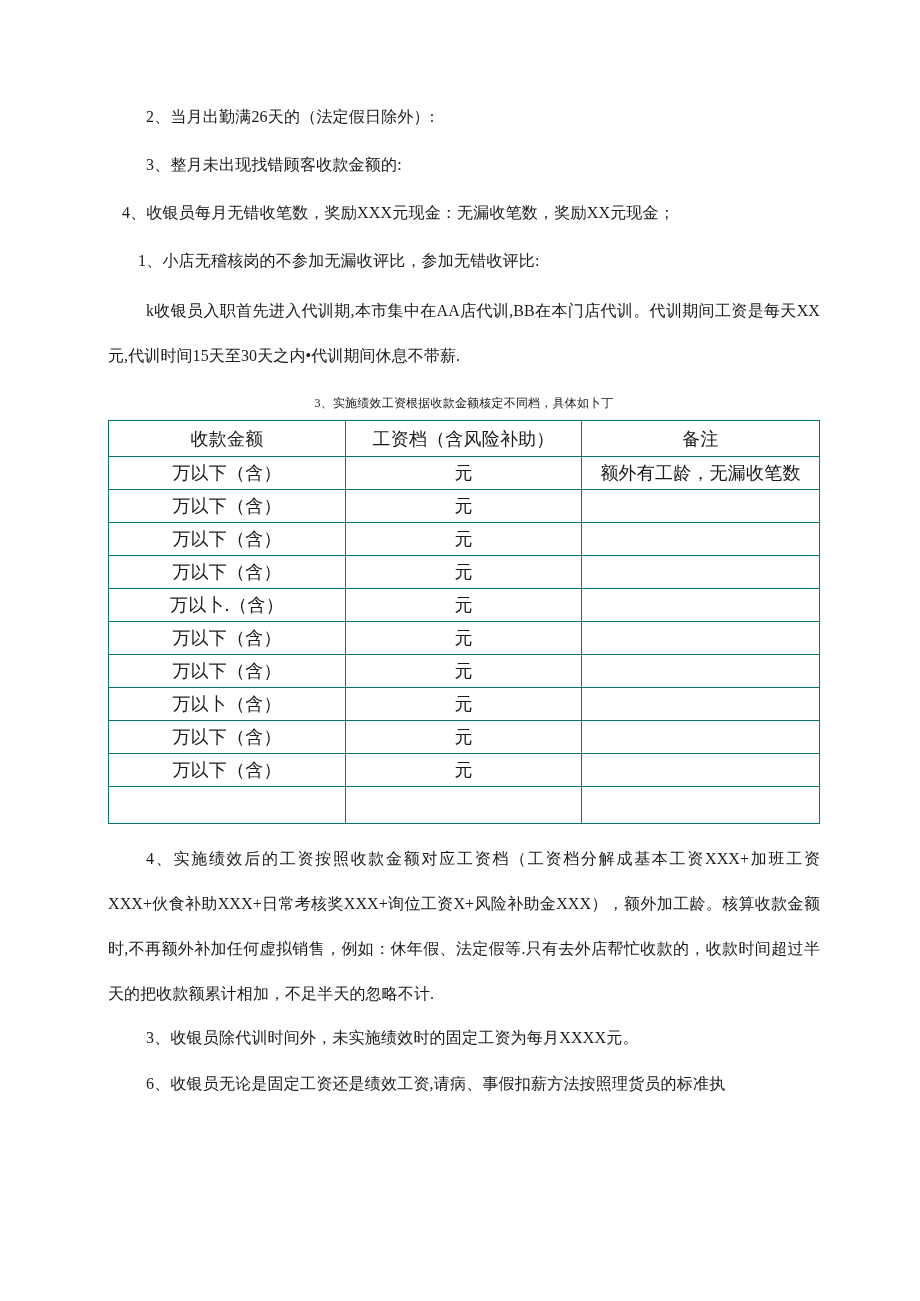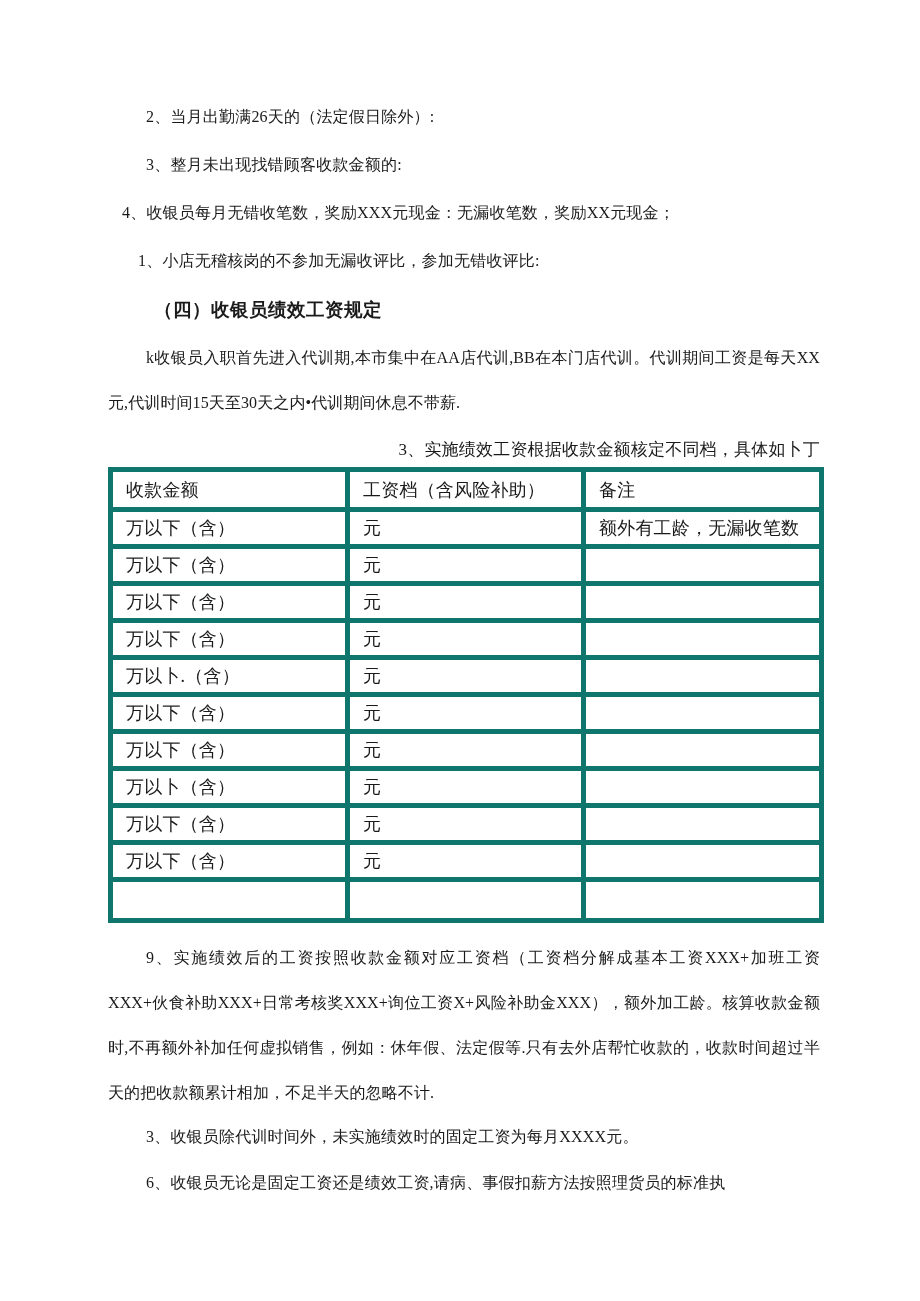--- a/index.html
+++ b/index.html
@@ -70,41 +70,42 @@
     text-align: justify;
     text-justify: inter-ideograph;
     letter-spacing: 0.1px;
   }
   .block.indent {
     text-indent: 38px;
   }
 
   
   .table-caption {
-    font-size: 17px;
+    font-size: 12px;
     line-height: 30px;
-    text-align: right;
+    text-align: center;
     margin: 10px 0 2px 0;
     letter-spacing: 0.2px;
   }
 
   
   table.grid {
     border-collapse: collapse;
     width: 711px;
     table-layout: fixed;
     margin: 0 0 12px 0;
   }
   table.grid col.c1 { width: 237px; }
   table.grid col.c2 { width: 236px; }
   table.grid col.c3 { width: 238px; }
   table.grid td, table.grid th {
-    border: 5px solid #0f766e;
+    border: 1px solid #0f766e;
     height: 32px;
     padding: 0 13px;
+    text-align: center;
     vertical-align: middle;
     font-size: 18px;
     font-weight: normal;
     line-height: 30px;
     letter-spacing: 0.2px;
   }
   table.grid tr.header td {
     height: 35px;
   }
   table.grid tr.blank td {
@@ -115,21 +116,20 @@
 <body>
 
 <div class="page">
   <div class="content">
 
     <p class="para indent">2、当月出勤满26天的（法定假日除外）:</p>
     <p class="para indent">3、整月未出现找错顾客收款金额的:</p>
     <p class="para indent-tiny"> 4、收银员每月无错收笔数，奖励XXX元现金：无漏收笔数，奖励XX元现金；</p>
     <p class="para indent-small">1、小店无稽核岗的不参加无漏收评比，参加无错收评比:</p>
 
-    <h2 class="heading">（四）收银员绩效工资规定</h2>
 
     <p class="block indent">k收银员入职首先进入代训期,本市集中在AA店代训,BB在本门店代训。代训期间工资是每天XX元,代训时间15天至30天之内•代训期间休息不带薪.</p>
 
     <p class="table-caption">3、实施绩效工资根据收款金额核定不同档，具体如卜丁</p>
 
     <table class="grid">
       <colgroup>
         <col class="c1">
           <col class="c2">
           <col class="c3">
@@ -191,19 +191,19 @@
           <td></td>
         </tr>
         <tr class="blank">
           <td></td>
           <td></td>
           <td></td>
         </tr>
       </tbody>
     </table>
 
-    <p class="block indent">9、实施绩效后的工资按照收款金额对应工资档（工资档分解成基本工资XXX+加班工资XXX+伙食补助XXX+日常考核奖XXX+询位工资X+风险补助金XXX），额外加工龄。核算收款金额时,不再额外补加任何虚拟销售，例如：休年假、法定假等.只有去外店帮忙收款的，收款时间超过半天的把收款额累计相加，不足半天的忽略不计.</p>
+    <p class="block indent">4、实施绩效后的工资按照收款金额对应工资档（工资档分解成基本工资XXX+加班工资XXX+伙食补助XXX+日常考核奖XXX+询位工资X+风险补助金XXX），额外加工龄。核算收款金额时,不再额外补加任何虚拟销售，例如：休年假、法定假等.只有去外店帮忙收款的，收款时间超过半天的把收款额累计相加，不足半天的忽略不计.</p>
 
     <p class="para indent tight">3、收银员除代训时间外，未实施绩效时的固定工资为每月XXXX元。</p>
     <p class="para indent tight">6、收银员无论是固定工资还是绩效工资,请病、事假扣薪方法按照理货员的标准执</p>
 
   </div>
 </div>
 
 </body></html>

